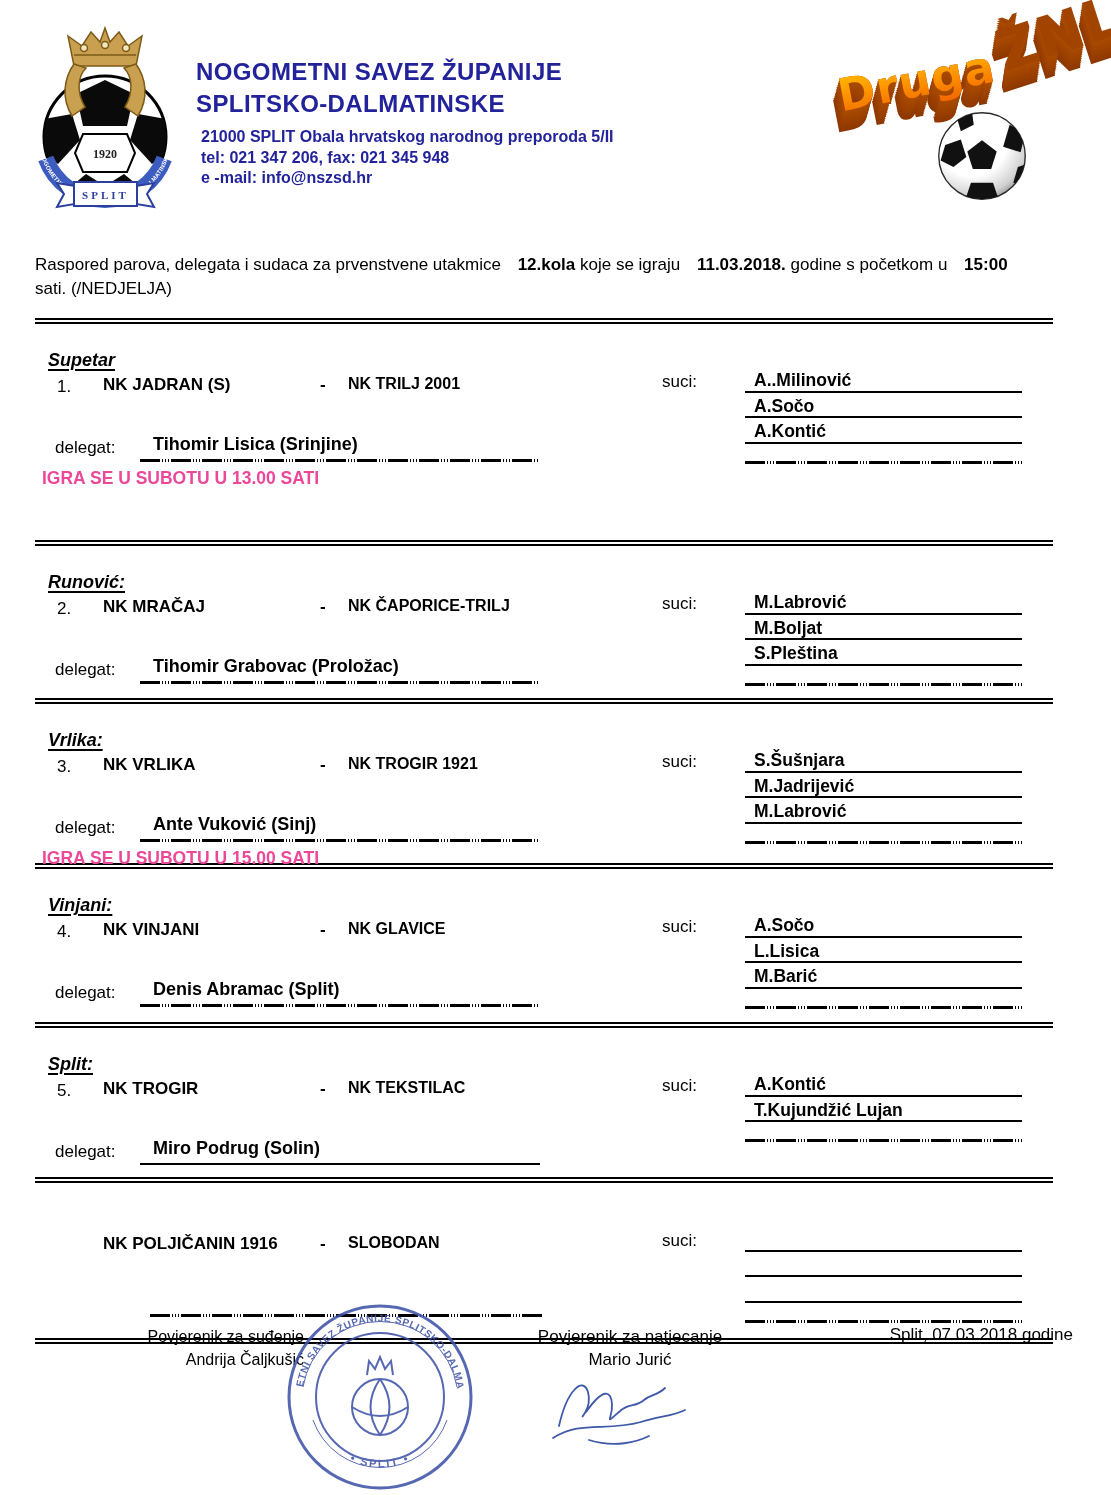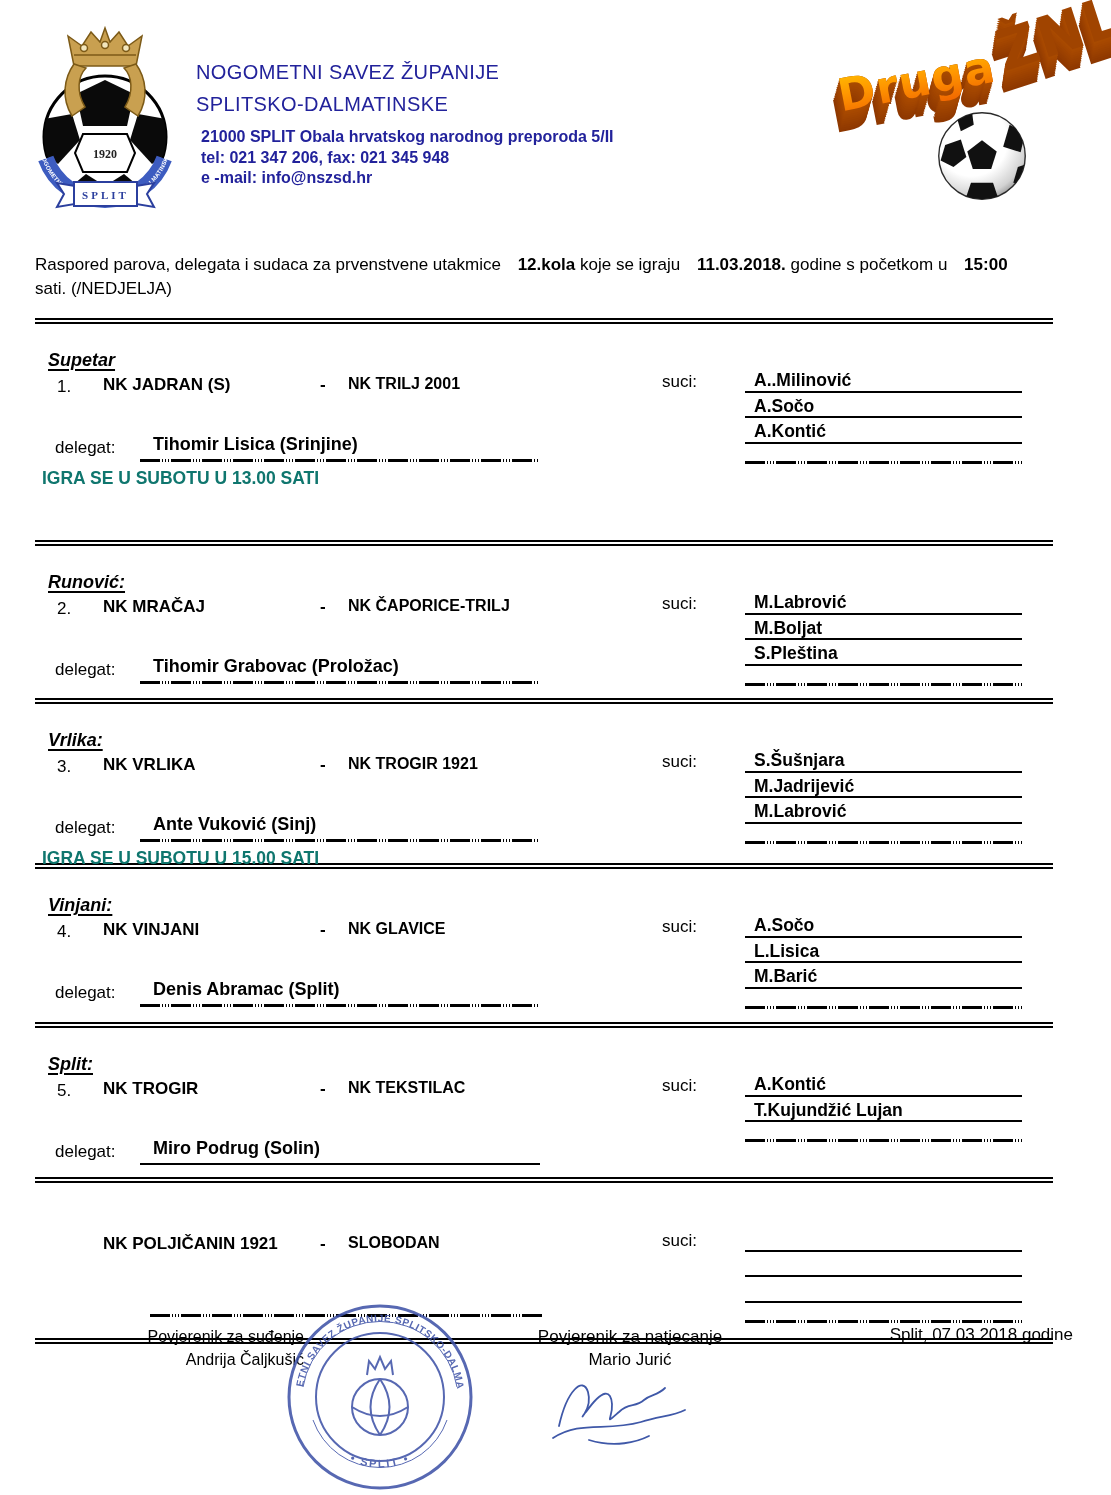--- a/index.html
+++ b/index.html
@@ -2,21 +2,21 @@
 <html><head>
 <meta charset="utf-8">
 <style>
   * { margin:0; padding:0; box-sizing:border-box; }
   body { background:#888; }
   .page { position:relative; width:1111px; height:1495px; margin:0 auto; background:#fff;
           font-family:"Liberation Sans", sans-serif; color:#000; overflow:hidden; }
 
   
   .org { position:absolute; left:196px; top:56px; color:#22229b; }
-  .org-title { font-size:20px; font-weight:normal; letter-spacing:.4px; line-height:32px; }
+  .org-title { font-size:24px; font-weight:bold; letter-spacing:.4px; line-height:32px; }
   .org-sub { font-size:16px; font-weight:bold; line-height:20.5px; margin-left:5px; }
   .org-sub.first { margin-top:7px; }
   .assoc-logo { position:absolute; left:28px; top:22px; }
 
   .wordart { position:absolute; left:836px; top:14px; width:270px; height:115px;
              transform:rotate(-11deg); }
   .wa-layer { position:absolute; left:0; top:20px; white-space:nowrap; font-weight:bold;
               font-family:"DejaVu Sans", sans-serif; }
   .wa-w1 { font-size:45px; letter-spacing:1px; }
   .wa-w2 { font-size:56px; letter-spacing:1px; display:inline-block;
@@ -52,21 +52,21 @@
   .dashdot { height:3px;
     background-image:repeating-linear-gradient(90deg,#000 0 20px,transparent 20px 22px,#000 22px 23px,
       transparent 23px 25px,#000 25px 26px,transparent 26px 28px,#000 28px 29px,transparent 29px 31px); }
   .ref-blank { margin-top:17px; }
 
   .delegat-label { position:absolute; left:20px; top:114px; font-size:17px; }
   .delegat-name  { position:absolute; left:118px; top:110px; font-size:18px; font-weight:bold; }
   .delegat-line  { position:absolute; left:105px; top:135px; width:400px; }
   .solid-line    { height:0; border-top:2.5px solid #000; }
   .left-blank    { position:absolute; left:115px; top:131px; width:392px; }
-  .note { position:absolute; left:7px; top:144px; font-size:17.5px; font-weight:bold; color:#0f766e; }
+  .note { position:absolute; left:7px; top:144px; font-size:17.5px; font-weight:bold; color:#ec4899; }
   .note:empty { display:none; }
 
   
   .f-left  { position:absolute; left:84px;  top:1325px; width:220px; text-align:right;
              font-size:16px; line-height:23px; }
   .f-center{ position:absolute; left:520px; top:1325px; width:220px; text-align:center;
              font-size:17px; line-height:23px; }
   .f-right { position:absolute; left:871px; top:1325px; width:202px; text-align:right; font-size:17px; }
   .stamp   { position:absolute; left:285px; top:1302px; opacity:.88; }
   .signature { position:absolute; left:545px; top:1360px; }
@@ -250,21 +250,21 @@
         <div class="ref">T.Kujundžić Lujan</div>
         <div class="ref-blank dashdot"></div>
       </div>
       <div class="delegat-label">delegat:</div>
       <div class="delegat-name">Miro Podrug (Solin)</div>
       <div class="delegat-line solid-line"></div>
 
     </section>
 
     <section class="sec h6">
-      <div class="home">NK POLJIČANIN 1921</div>
+      <div class="home">NK POLJIČANIN 1916</div>
       <div class="vs">-</div>
       <div class="away">SLOBODAN</div>
       <div class="suci">suci:</div>
       <div class="refs">
         <div class="ref"></div>
         <div class="ref"></div>
         <div class="ref"></div>
         <div class="ref-blank dashdot"></div>
       </div>
       <div class="left-blank dashdot"></div>

